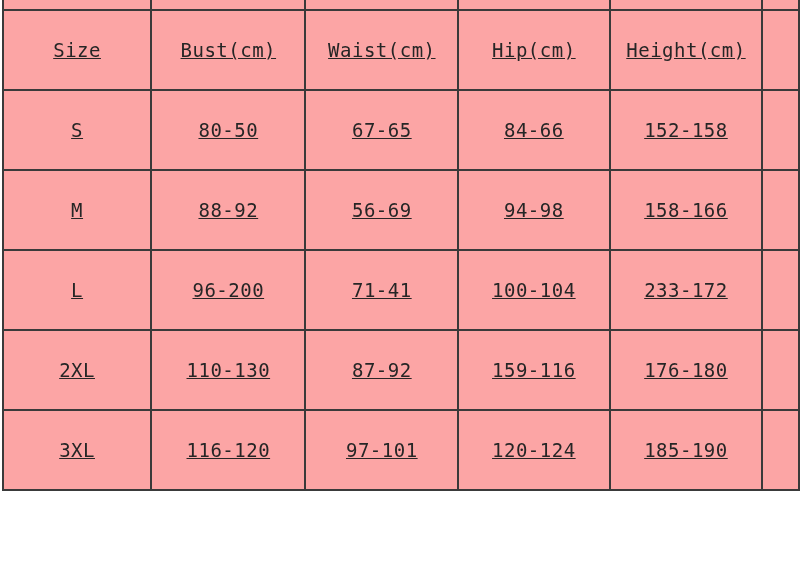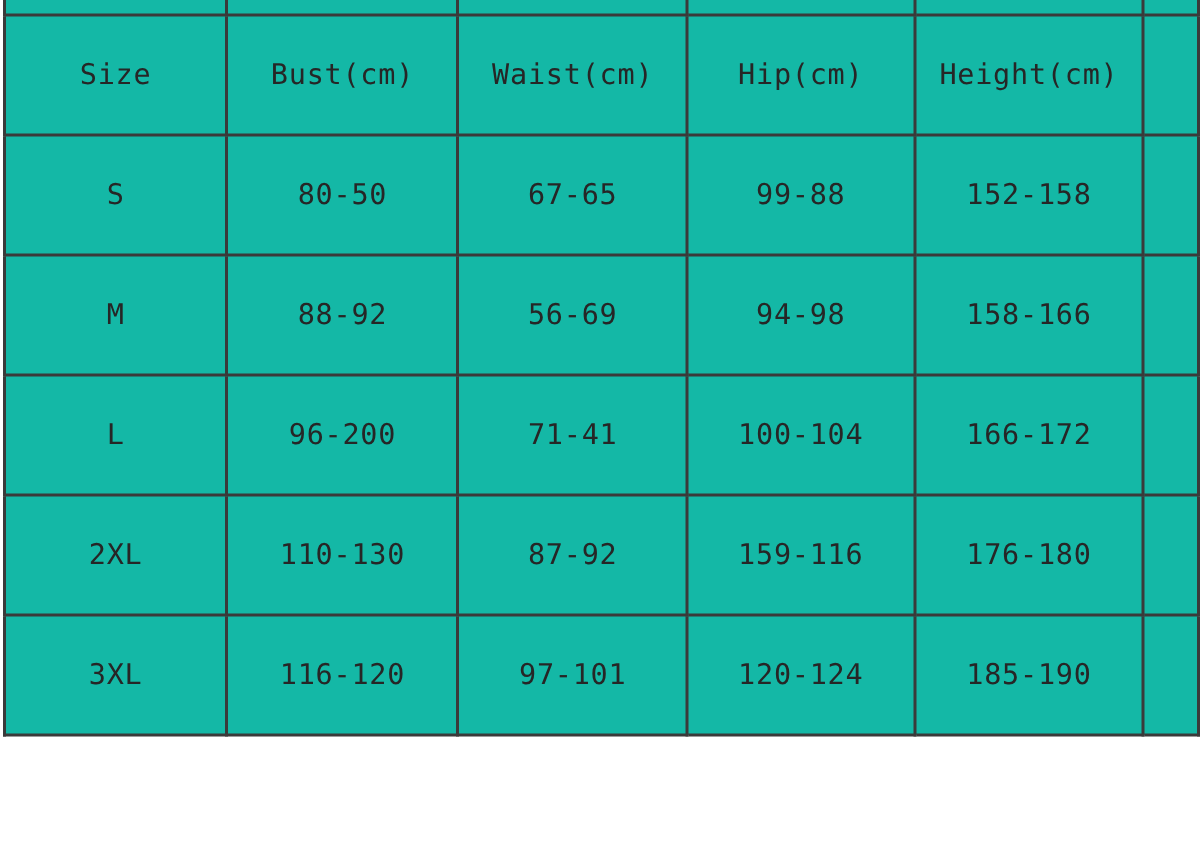--- a/index.html
+++ b/index.html
@@ -37,21 +37,22 @@
     border: 2px solid #3a3a3a;
     height: 78px;
     padding: 0 0;
     text-align: center;
     vertical-align: middle;
     font-weight: normal;
     font-size: 19px;
     color: #262626;
     letter-spacing: 0.5px;
     white-space: nowrap;
-    background: #14b8a6;
+    background: #fca5a5;
+    text-decoration: underline;
   }
 
   
   .col-size   { width: 158px; }
   .col-bust   { width: 160px; }
   .col-waist  { width: 157px; }
   .col-hip    { width: 158px; }
   .col-height { width: 156px; }
   .col-clip   { width: 40px; }   
 
@@ -92,40 +93,40 @@
         <th>Waist(cm)</th>
         <th>Hip(cm)</th>
         <th>Height(cm)</th>
         <th class="clipped"></th>
       </tr>
 
       <tr>
         <td>S</td>
         <td>80-50</td>
         <td>67-65</td>
-        <td>99-88</td>
+        <td>84-66</td>
         <td>152-158</td>
         <td class="clipped"></td>
       </tr>
 
       <tr>
         <td>M</td>
         <td>88-92</td>
         <td>56-69</td>
         <td>94-98</td>
         <td>158-166</td>
         <td class="clipped"></td>
       </tr>
 
       <tr>
         <td>L</td>
         <td>96-200</td>
         <td>71-41</td>
         <td>100-104</td>
-        <td>166-172</td>
+        <td>233-172</td>
         <td class="clipped"></td>
       </tr>
 
 
       <tr>
         <td>2XL</td>
         <td>110-130</td>
         <td>87-92</td>
         <td>159-116</td>
         <td>176-180</td>

